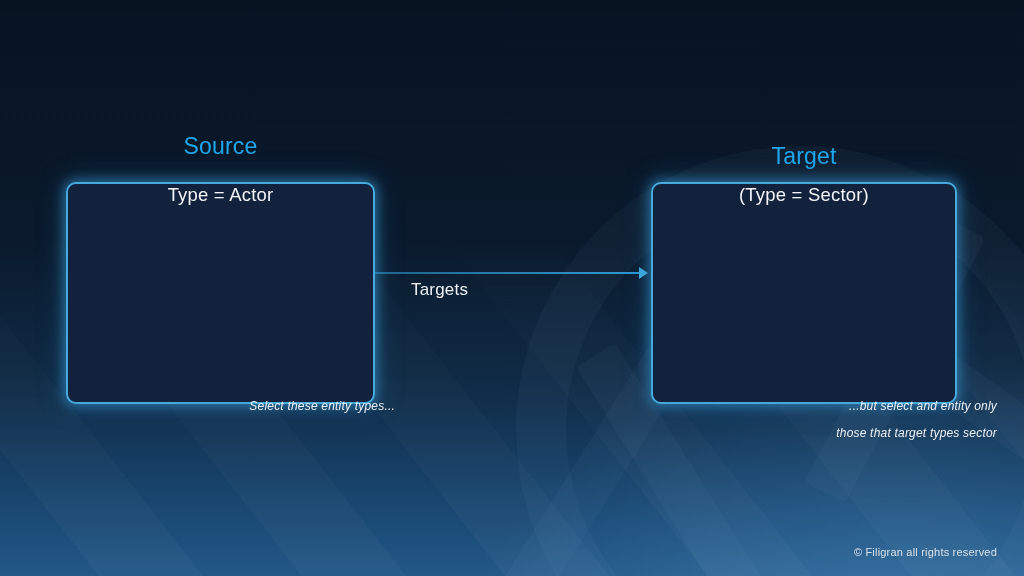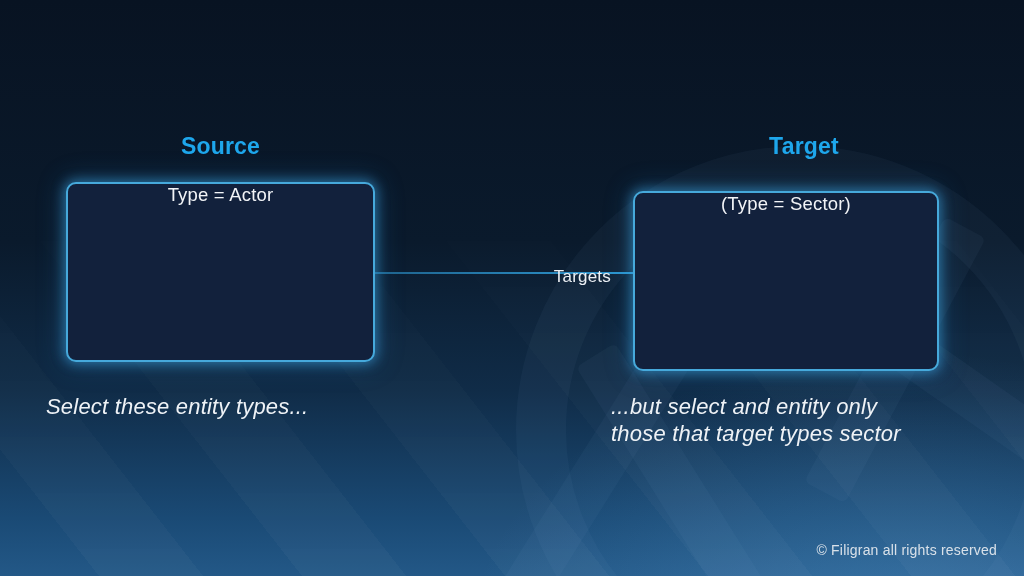--- a/index.html
+++ b/index.html
@@ -38,72 +38,72 @@
     background:repeating-linear-gradient(52deg,
       rgba(255,255,255,0) 0px, rgba(255,255,255,0) 78px,
       rgba(255,255,255,0.030) 78px, rgba(255,255,255,0.030) 160px);
     -webkit-mask-image:linear-gradient(to top, rgba(0,0,0,1) 0%, rgba(0,0,0,0.55) 35%, rgba(0,0,0,0) 70%);
     mask-image:linear-gradient(to top, rgba(0,0,0,1) 0%, rgba(0,0,0,0.55) 35%, rgba(0,0,0,0) 70%);
   }
 
   
   .node-title{
     position:absolute; top:133px; height:26px;
-    color:#1ea7ec; font-size:23px; font-weight:700;
+    color:#1ea7ec; font-size:23px; font-weight:400;
     text-align:center; letter-spacing:0.2px;
   }
   .node-title.src{ left:66px;  width:309px; }
-  .node-title.tgt{ left:651px; width:306px; }
+  .node-title.tgt{ left:651px; width:306px;margin-top:10px; }
 
   .node-box{
-    position:absolute; top:182px; height:180px; box-sizing:border-box;
+    position:absolute; top:182px; height:222px; box-sizing:border-box;
     background:#12213c;
     border:2px solid #46a9db;
     border-radius:10px;
     box-shadow:0 0 12px 2px rgba(62,164,224,0.55), 0 0 26px 4px rgba(40,130,200,0.25);
     display:flex; flex-direction:column; align-items:center; justify-content:flex-start;
     gap:38px;
   }
   .node-box.src{ left:66px;  width:309px; }
-  .node-box.tgt{ left:633px; width:306px;margin-top:9px; }
+  .node-box.tgt{ left:651px; width:306px; }
 
   .box-line{
     color:#f2f4f7; font-size:18.5px; line-height:22px; text-align:center;
     letter-spacing:0.2px;
   }
   .box-line .it{ font-style:italic; }
 
   .caption{
     position:absolute; top:393px;
-    color:#eef2f6; font-size:22px; font-style:italic; line-height:27px;
-    text-align:left; letter-spacing:0.2px;
+    color:#eef2f6; font-size:12px; font-style:italic; line-height:27px;
+    text-align:right; letter-spacing:0.2px;
   }
   .caption.src{ left:46px;  width:349px; }
   .caption.tgt{ left:611px; width:386px; }
 
   
   .arrow{
     position:absolute; left:375px; top:272px; width:271px; height:2px;
     background:linear-gradient(to right, rgba(46,155,214,0.55), #2e9bd6);
   }
   .arrow::after{
     content:""; position:absolute; right:-2px; top:-5px;
     border-left:9px solid #3fa9e0;
     border-top:6px solid transparent;
     border-bottom:6px solid transparent;
   }
   .arrow-label{
-    position:absolute; left:411px; top:267px; width:200px;
-    color:#edf1f5; font-size:17px; text-align:right; letter-spacing:0.2px;
+    position:absolute; left:411px; top:280px; width:200px;
+    color:#edf1f5; font-size:17px; text-align:left; letter-spacing:0.2px;
   }
 
   
   .copyright{
     position:absolute; right:27px; bottom:18px;
-    color:#d9e1e9; font-size:14px; letter-spacing:0.2px;
+    color:#d9e1e9; font-size:11px; letter-spacing:0.2px;
   }
 </style>
 </head>
 <body>
 
 <div class="slide">
 
   <div class="wm-ring"></div>
   <div class="wm-bar b1"></div>
   <div class="wm-bar b2"></div>

